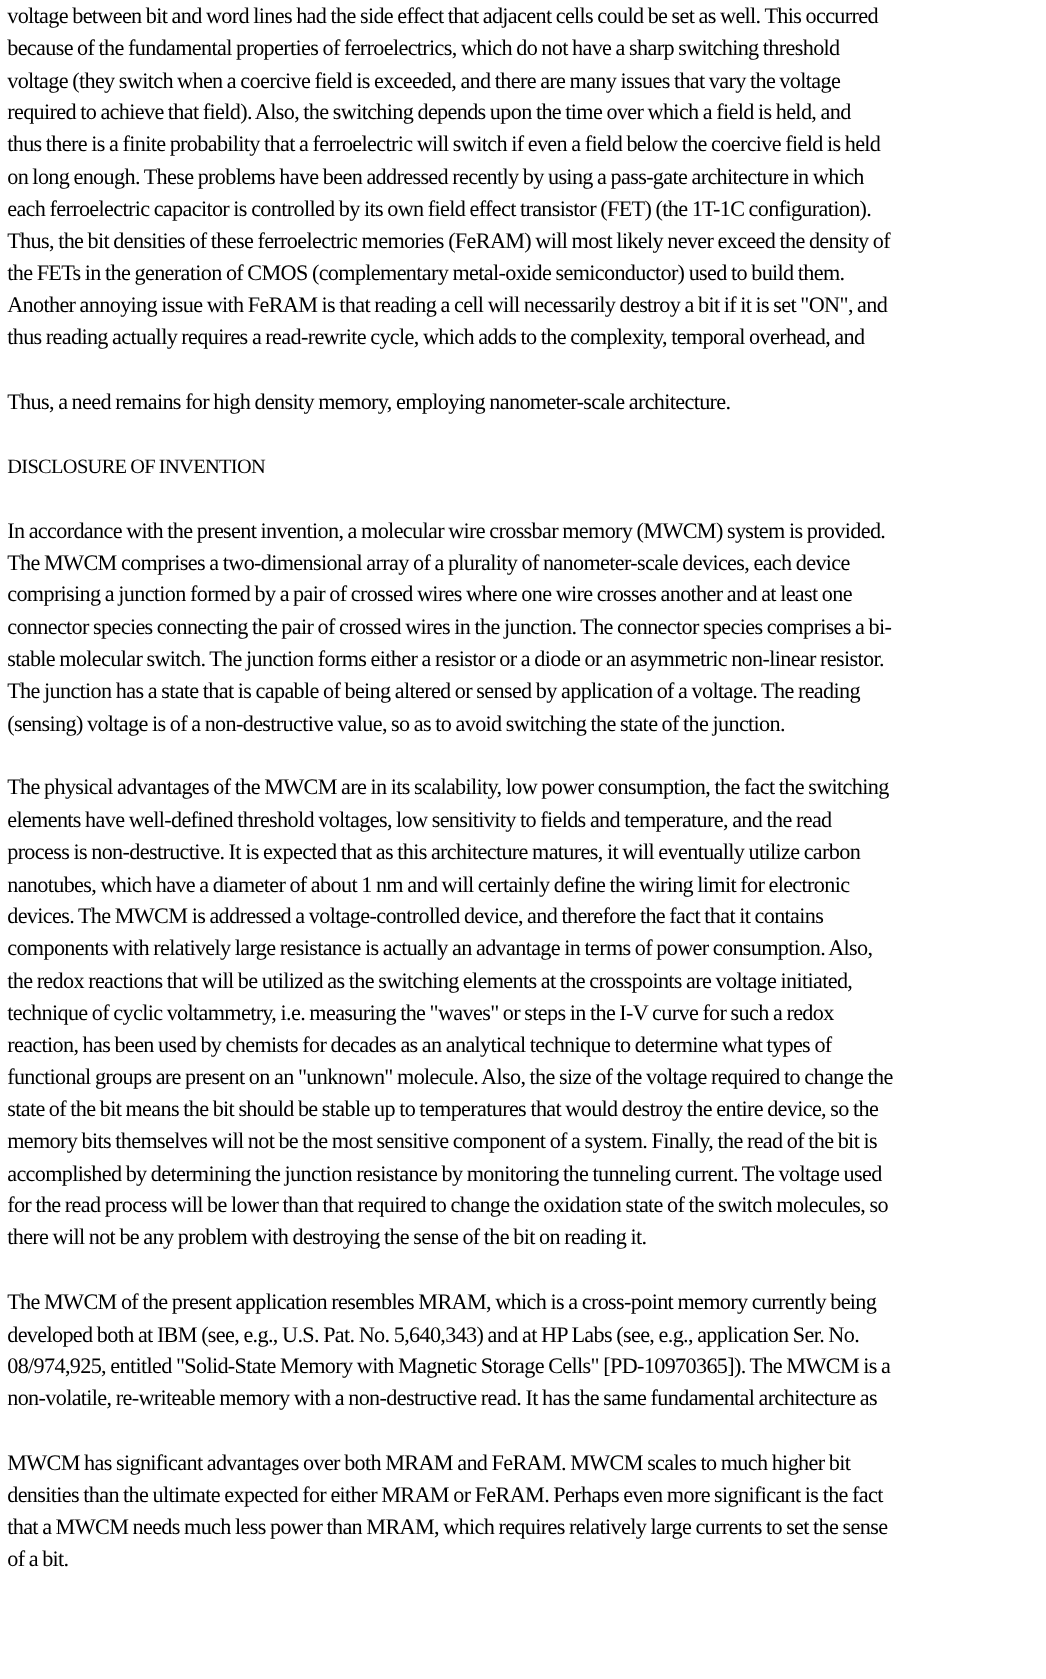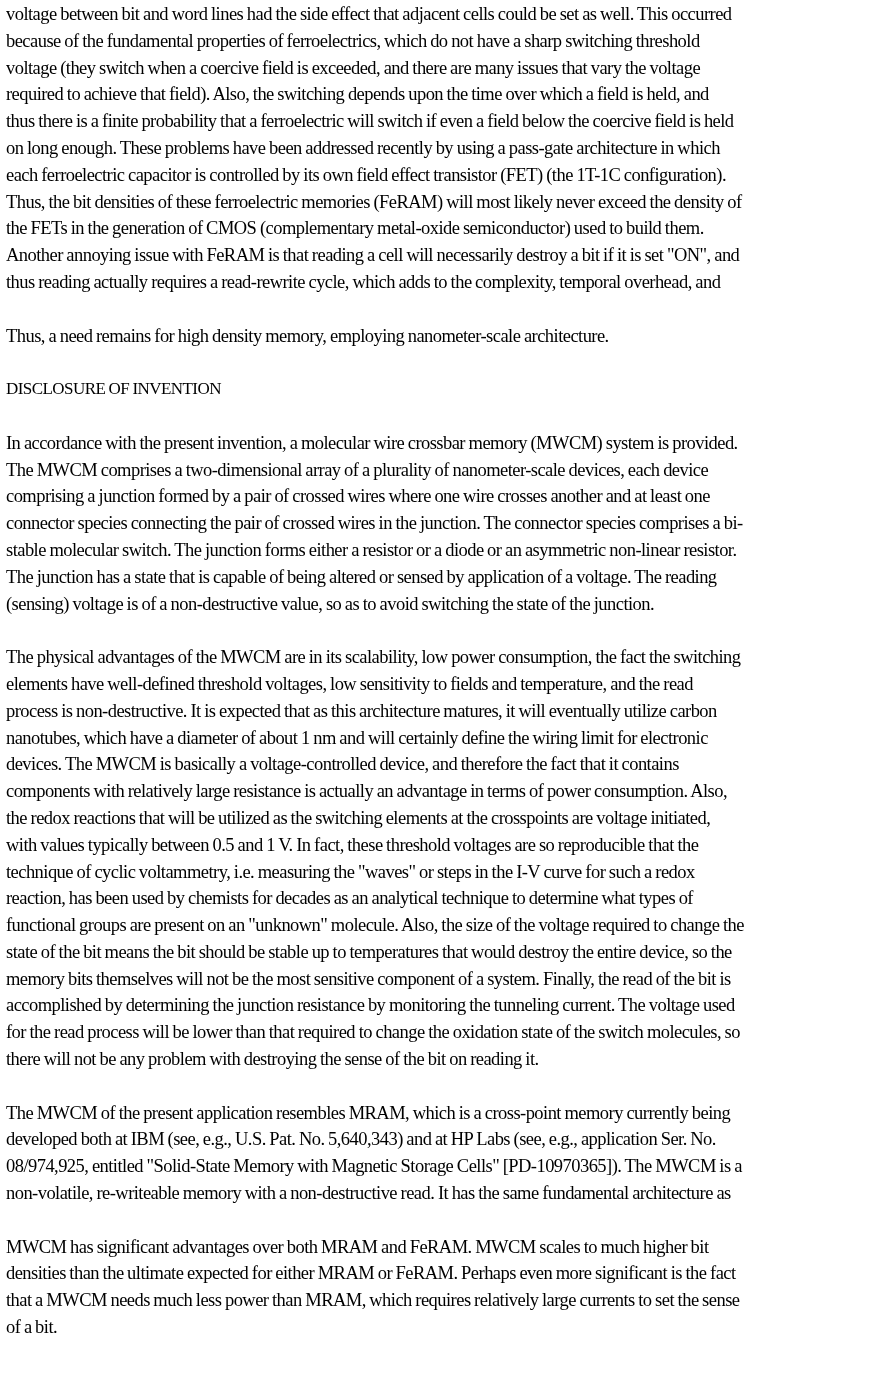--- a/index.html
+++ b/index.html
@@ -73,24 +73,23 @@
     <span class="line">stable molecular switch. The junction forms either a resistor or a diode or an asymmetric non-linear resistor.</span>
     <span class="line">The junction has a state that is capable of being altered or sensed by application of a voltage. The reading</span>
     <span class="line">(sensing) voltage is of a non-destructive value, so as to avoid switching the state of the junction.</span>
   </p>
 
   <p class="para">
     <span class="line">The physical advantages of the MWCM are in its scalability, low power consumption, the fact the switching</span>
     <span class="line">elements have well-defined threshold voltages, low sensitivity to fields and temperature, and the read</span>
     <span class="line">process is non-destructive. It is expected that as this architecture matures, it will eventually utilize carbon</span>
     <span class="line">nanotubes, which have a diameter of about 1 nm and will certainly define the wiring limit for electronic</span>
-    <span class="line">devices. The MWCM is basically a voltage-controlled device, and therefore the fact that it contains</span>
+    <span class="line">devices. The MWCM is addressed a voltage-controlled device, and therefore the fact that it contains</span>
     <span class="line">components with relatively large resistance is actually an advantage in terms of power consumption. Also,</span>
     <span class="line">the redox reactions that will be utilized as the switching elements at the crosspoints are voltage initiated,</span>
-    <span class="line">with values typically between 0.5 and 1 V. In fact, these threshold voltages are so reproducible that the</span>
     <span class="line">technique of cyclic voltammetry, i.e. measuring the "waves" or steps in the I-V curve for such a redox</span>
     <span class="line">reaction, has been used by chemists for decades as an analytical technique to determine what types of</span>
     <span class="line">functional groups are present on an "unknown" molecule. Also, the size of the voltage required to change the</span>
     <span class="line">state of the bit means the bit should be stable up to temperatures that would destroy the entire device, so the</span>
     <span class="line">memory bits themselves will not be the most sensitive component of a system. Finally, the read of the bit is</span>
     <span class="line">accomplished by determining the junction resistance by monitoring the tunneling current. The voltage used</span>
     <span class="line">for the read process will be lower than that required to change the oxidation state of the switch molecules, so</span>
     <span class="line">there will not be any problem with destroying the sense of the bit on reading it.</span>
   </p>
 

